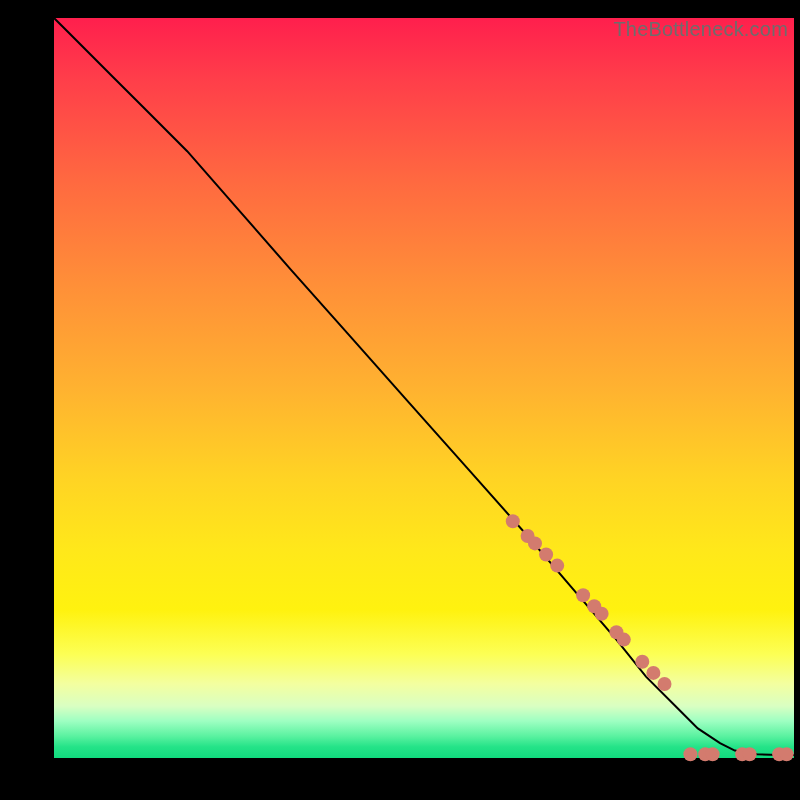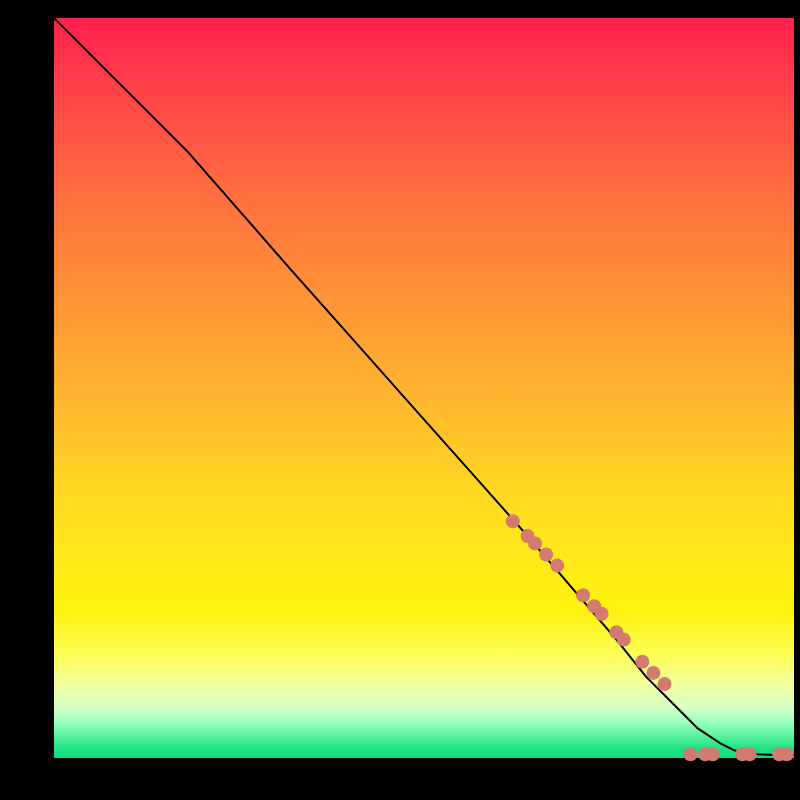--- a/index.html
+++ b/index.html
@@ -59,20 +59,21 @@
     width: 740px;
     height: 740px;
     overflow: visible;
   }
 </style>
 </head>
 <body>
 
 <div class="frame">
   <div class="plot">
+    <div class="watermark">TheBottleneck.com</div>
     <svg class="curve" viewBox="0 0 740 740">
       <path id="curve-path" fill="none" stroke="#000" stroke-width="2" d="M0.0 0.0 L14.8 14.8 L37.0 37.0 L59.2 59.2 L88.8 88.8 L133.2 133.2 L185.0 192.4 L236.8 251.6 L296.0 318.2 L355.2 384.8 L414.4 451.4 L473.6 518.0 L518.0 569.8 L562.4 621.6 L592.0 658.6 L621.6 688.2 L643.8 710.4 L666.0 725.2 L680.8 732.6 L703.0 736.3 L725.2 737.0 L740.0 737.0"></path>
       <g id="scatter-g">
           <circle cx="458.8" cy="503.2" r="7" fill="#d37b6e"></circle>
           <circle cx="473.6" cy="518.0" r="7" fill="#d37b6e"></circle>
           <circle cx="481.0" cy="525.4" r="7" fill="#d37b6e"></circle>
           <circle cx="492.1" cy="536.5" r="7" fill="#d37b6e"></circle>
           <circle cx="503.2" cy="547.6" r="7" fill="#d37b6e"></circle>
           <circle cx="529.1" cy="577.2" r="7" fill="#d37b6e"></circle>
           <circle cx="540.2" cy="588.3" r="7" fill="#d37b6e"></circle>

